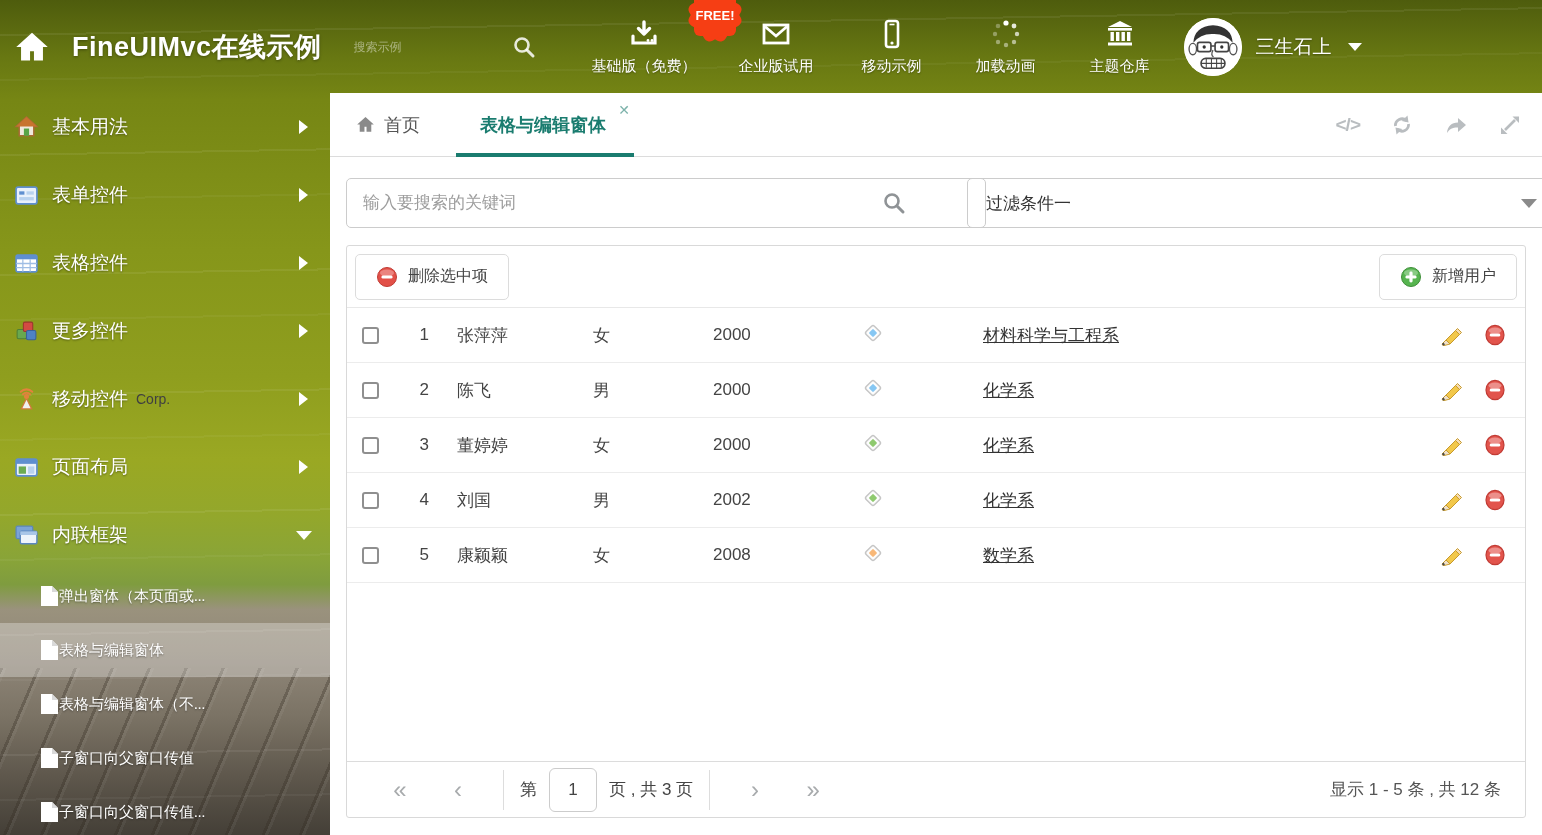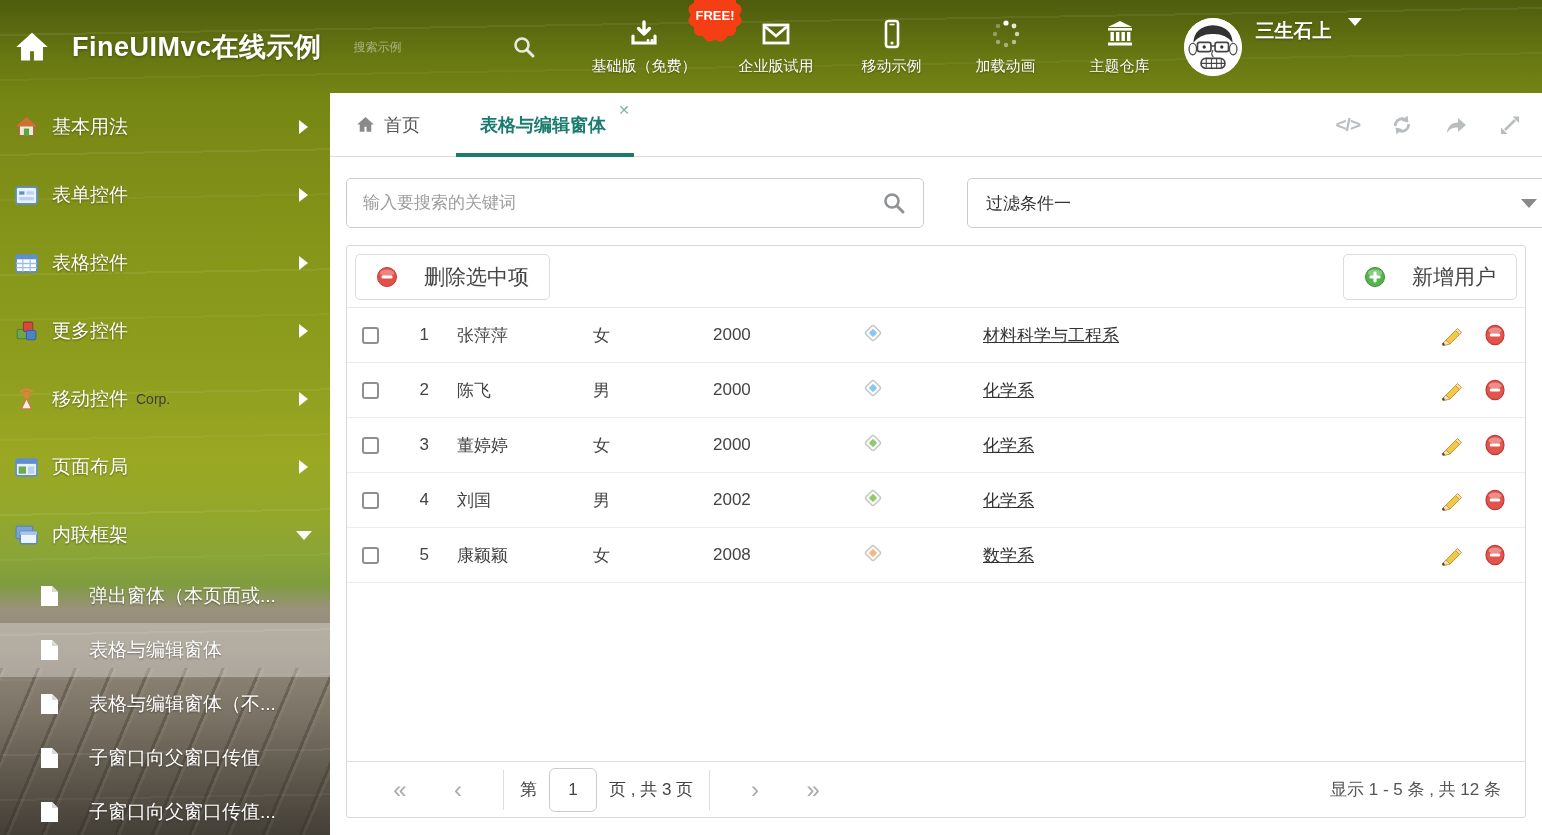--- a/index.html
+++ b/index.html
@@ -44,21 +44,21 @@
     align-items:center; justify-content:center; font-size:13px; font-weight:bold;
     color:#fff; }
 
   .hd-nav { display:flex; margin-left:56px; gap:42px; align-items:flex-start; }
   .hd-nav-item { display:flex; flex-direction:column; align-items:center; gap:7px;
     cursor:pointer; min-width:72px; }
   .hd-nav-item svg { width:32px; height:32px; }
   .hd-nav-label { font-size:15px; white-space:nowrap;
     text-shadow:0 1px 2px rgba(0,0,0,.35); }
 
-  .hd-user { display:flex; align-items:flex-start; margin-left:28px; gap:14px; cursor:pointer;font-weight:bold; }
+  .hd-user { display:flex; align-items:center; margin-left:28px; gap:14px; cursor:pointer; }
   .avatar { width:58px; height:58px; border-radius:50%; background:#fff; overflow:hidden;
     flex:0 0 auto; }
   .hd-username { font-size:19px; text-shadow:0 1px 2px rgba(0,0,0,.35); white-space:nowrap; }
   .caret-down-white { width:0; height:0; border-left:7px solid transparent;
     border-right:7px solid transparent; border-top:8px solid #fff; margin-left:2px; }
 
   
   .sidebar { position:absolute; left:0; top:93px; width:330px; bottom:0; z-index:3;
     color:#fff; }
   .side-item { height:68px; display:flex; align-items:center; padding:0 14px;
@@ -68,22 +68,22 @@
     text-shadow:0 1px 2px rgba(0,0,0,.4); white-space:nowrap; }
   .corp { margin-left:8px; color:#404040; font-size:14px; font-weight:normal; }
   .side-arrow { margin-left:auto; width:0; height:0; border-top:7px solid transparent;
     border-bottom:7px solid transparent; border-left:9px solid #fff; margin-right:8px; }
   .side-arrow.down { border-left:8px solid transparent; border-right:8px solid transparent;
     border-top:9px solid #fff; border-bottom:none; margin-right:4px; }
   .side-sub { height:54px; display:flex; align-items:center; padding-left:40px;
     cursor:pointer; }
   .side-sub.active { background:rgba(255,255,255,.30); }
   .side-sub svg { width:19px; height:22px; flex:0 0 auto; }
-  .sub-label { margin-left:30px; font-size:19px; text-shadow:0 1px 2px rgba(0,0,0,.4);
-    white-space:nowrap; }
+  .sub-label { margin-left:0; font-size:15px; text-shadow:0 1px 2px rgba(0,0,0,.4);
+    white-space:nowrap;font-family:Liberation Serif, serif; }
 
   
   .main { position:absolute; left:330px; top:93px; width:1212px; bottom:0; z-index:3;
     background:#fff; }
 
   .tabbar { height:64px; border-bottom:1px solid #dcdcdc; display:flex;
     align-items:stretch; }
   .tab-home { display:flex; align-items:center; gap:9px; margin-left:26px;
     color:#555; font-size:18px; cursor:pointer; }
   .tab-home svg { width:19px; height:19px; }
@@ -93,39 +93,39 @@
   .tab-active::after { content:""; position:absolute; left:0; right:0; bottom:-1px;
     height:4px; background:#1a7c6f; }
   .tab-close { position:absolute; top:9px; right:4px; font-size:14px; font-weight:bold;
     color:#7cb2aa; cursor:pointer; }
   .tab-tools { margin-left:auto; display:flex; align-items:center; gap:30px;
     margin-right:20px; }
   .tool-ic { color:#b9bdc0; cursor:pointer; display:flex; align-items:center; }
   .tool-ic svg { width:24px; height:24px; }
   .code-ic { font-size:19px; font-weight:bold; letter-spacing:-1px; }
 
-  .filter-search { position:absolute; left:16px; top:85px; width:578px; height:50px;
+  .filter-search { position:absolute; left:16px; top:85px; width:640px; height:50px;
     border:1px solid #ccc; border-radius:5px; font-size:17px; color:#333;
     padding:0 50px 0 16px; outline:none; }
   .filter-search::placeholder { color:#9d9d9d; }
   .filter-search-icon { position:absolute; left:552px; top:98px; width:24px; height:24px;
     cursor:pointer; }
   .filter-select { position:absolute; left:637px; top:85px; width:589px; height:50px;
     border:1px solid #ccc; border-radius:5px; display:flex; align-items:center;
     padding:0 18px; font-size:17px; color:#333; cursor:pointer; }
   .caret-down-gray { margin-left:auto; width:0; height:0; border-left:8px solid transparent;
     border-right:8px solid transparent; border-top:9px solid #8a8a8a; }
 
   .grid-panel { position:absolute; left:16px; top:152px; width:1180px; height:573px;
     border:1px solid #d9d9d9; border-radius:3px; display:flex; flex-direction:column; }
   .panel-toolbar { height:62px; display:flex; align-items:center; padding:0 8px;
     border-bottom:1px solid #e8e8e8; }
-  .btn { display:inline-flex; align-items:center; gap:26px; background:#fff;
+  .btn { display:inline-flex; align-items:center; gap:10px; background:#fff;
     border:1px solid #dcdcdc; border-radius:5px; height:46px; padding:0 20px;
-    font-size:21px; color:#444; cursor:pointer; }
+    font-size:16px; color:#444; cursor:pointer; }
   .btn svg { width:22px; height:22px; }
   .btn-add { margin-left:auto; }
 
   .trow { display:grid;
     grid-template-columns:46px 40px 136px 120px 150px 120px 1fr 110px;
     align-items:center; height:55px; border-bottom:1px solid #ececec;
     font-size:17px; color:#444; }
   .thead { height:62px; border-bottom:1px solid #e0e0e0; color:#333; }
   .c-check { display:flex; justify-content:center; }
   .checkbox { width:17px; height:17px; border:2px solid #8f8f8f; border-radius:3px;

